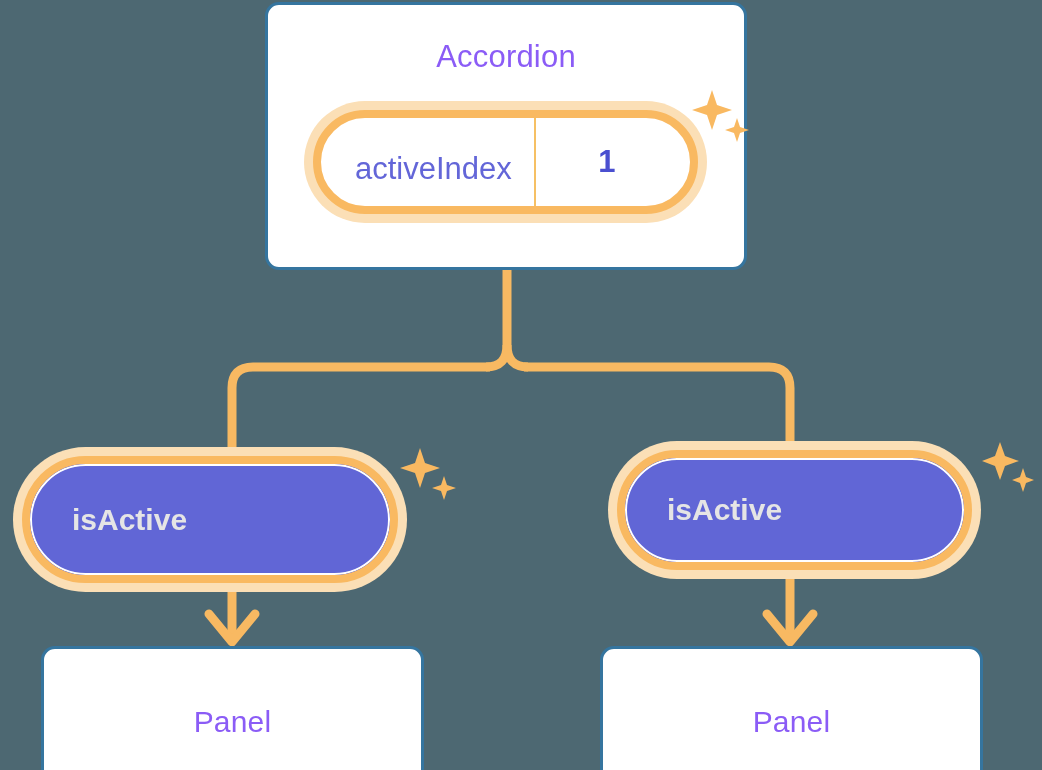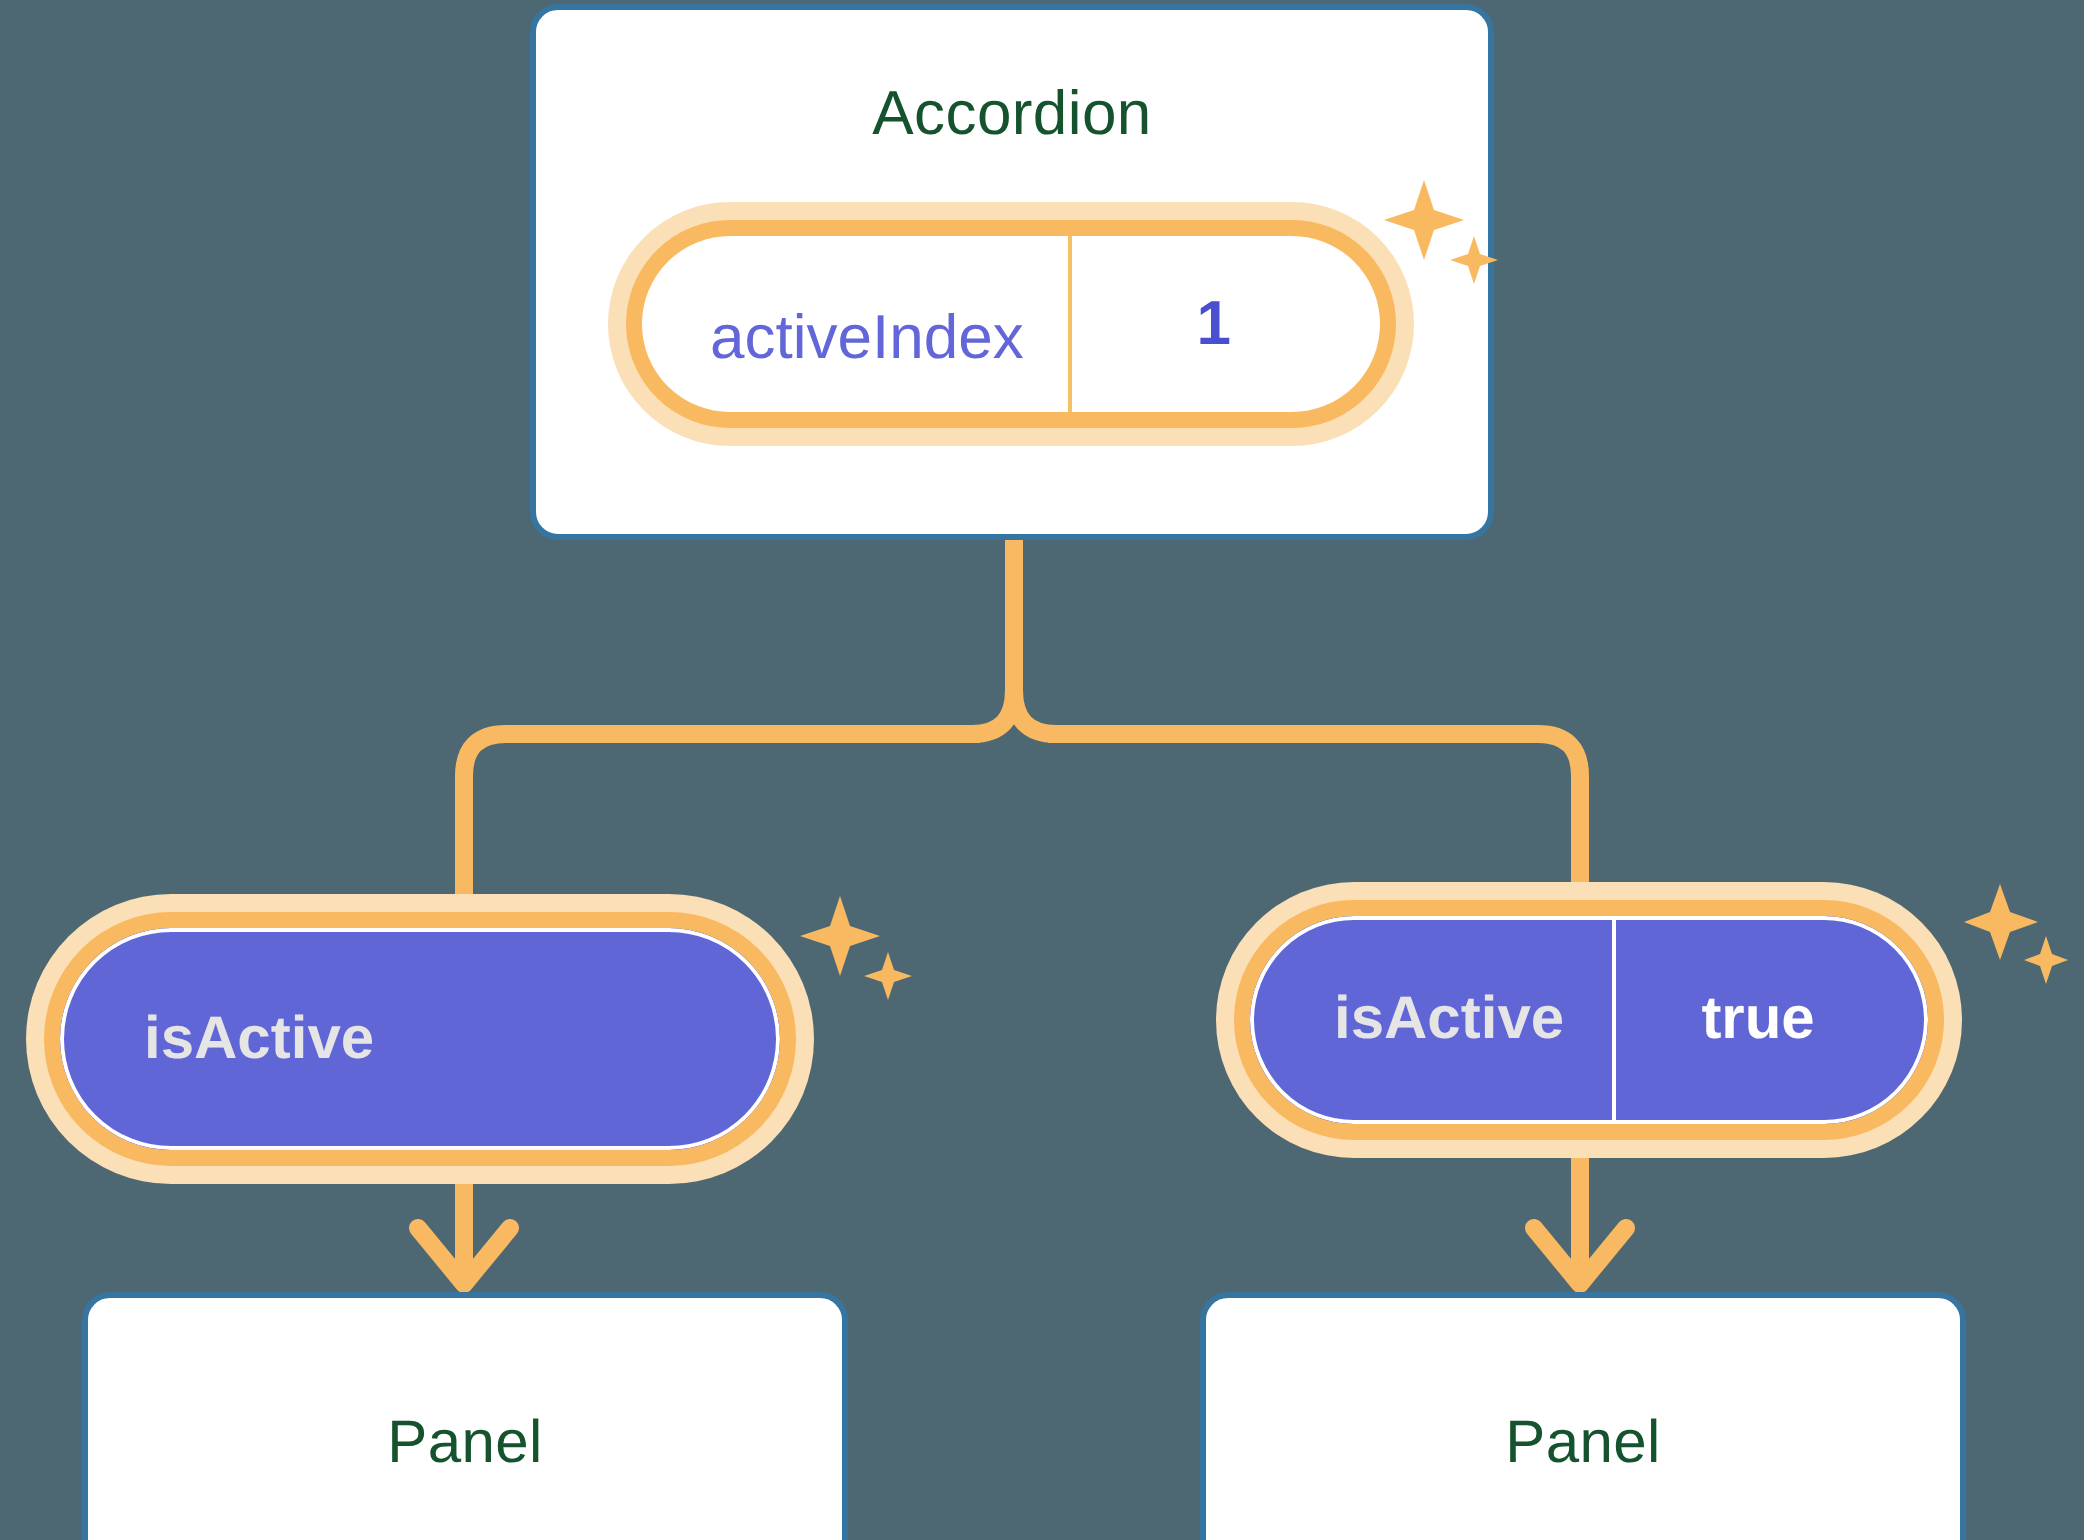--- a/index.html
+++ b/index.html
@@ -32,21 +32,21 @@
 
   
   .comp-box {
     position: absolute;
     background: #ffffff;
     border: 3px solid #35759f;
     border-radius: 14px;
     box-sizing: border-box;
   }
   .comp-title {
-    color: #14532d;
+    color: #8b5cf6;
     font-size: 31px;
     font-weight: 400;
     text-align: center;
     letter-spacing: 0.2px;
     line-height: 1;
   }
 
   
   #root-box {
     left: 265px;
@@ -216,21 +216,20 @@
     </svg>
   </div>
 
   <div id="panel-left" class="comp-box panel-box">
     <div class="comp-title">Panel</div>
   </div>
 
   <div id="pill-right" class="pill solid">
     <div class="pill-inner">
       <div class="pill-cell pill-key">isActive</div>
-      <div class="pill-cell pill-val">true</div>
     </div>
   </div>
 
   <div class="sparkle" style="left:982px; top:440px;">
     <svg width="52" height="58" viewBox="0 0 52 58">
       <path d="M18 2 L23 16 L37 21 L23 26 L18 40 L13 26 L0 21 L13 16 Z" fill="#f9b961"></path>
       <path d="M41 28 L44 37 L52 40 L44 43 L41 52 L38 43 L30 40 L38 37 Z" fill="#f9b961"></path>
     </svg>
   </div>
 

